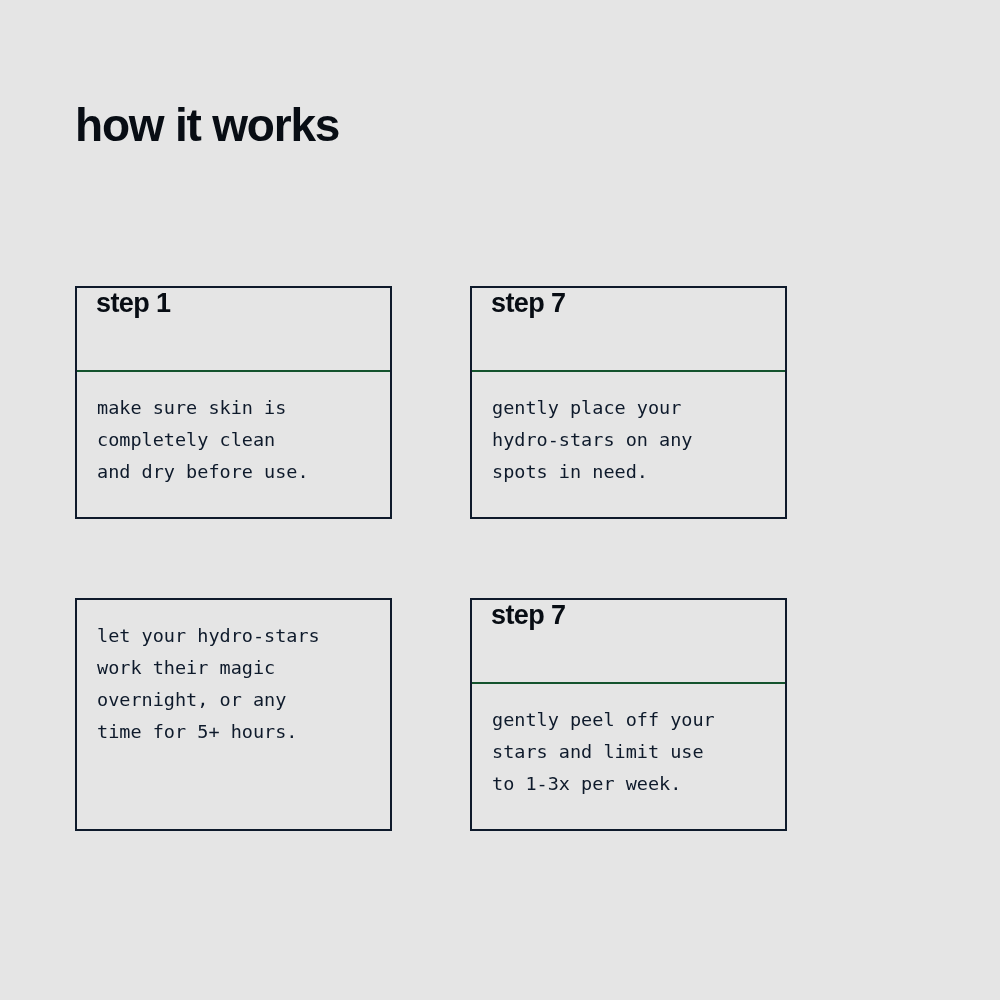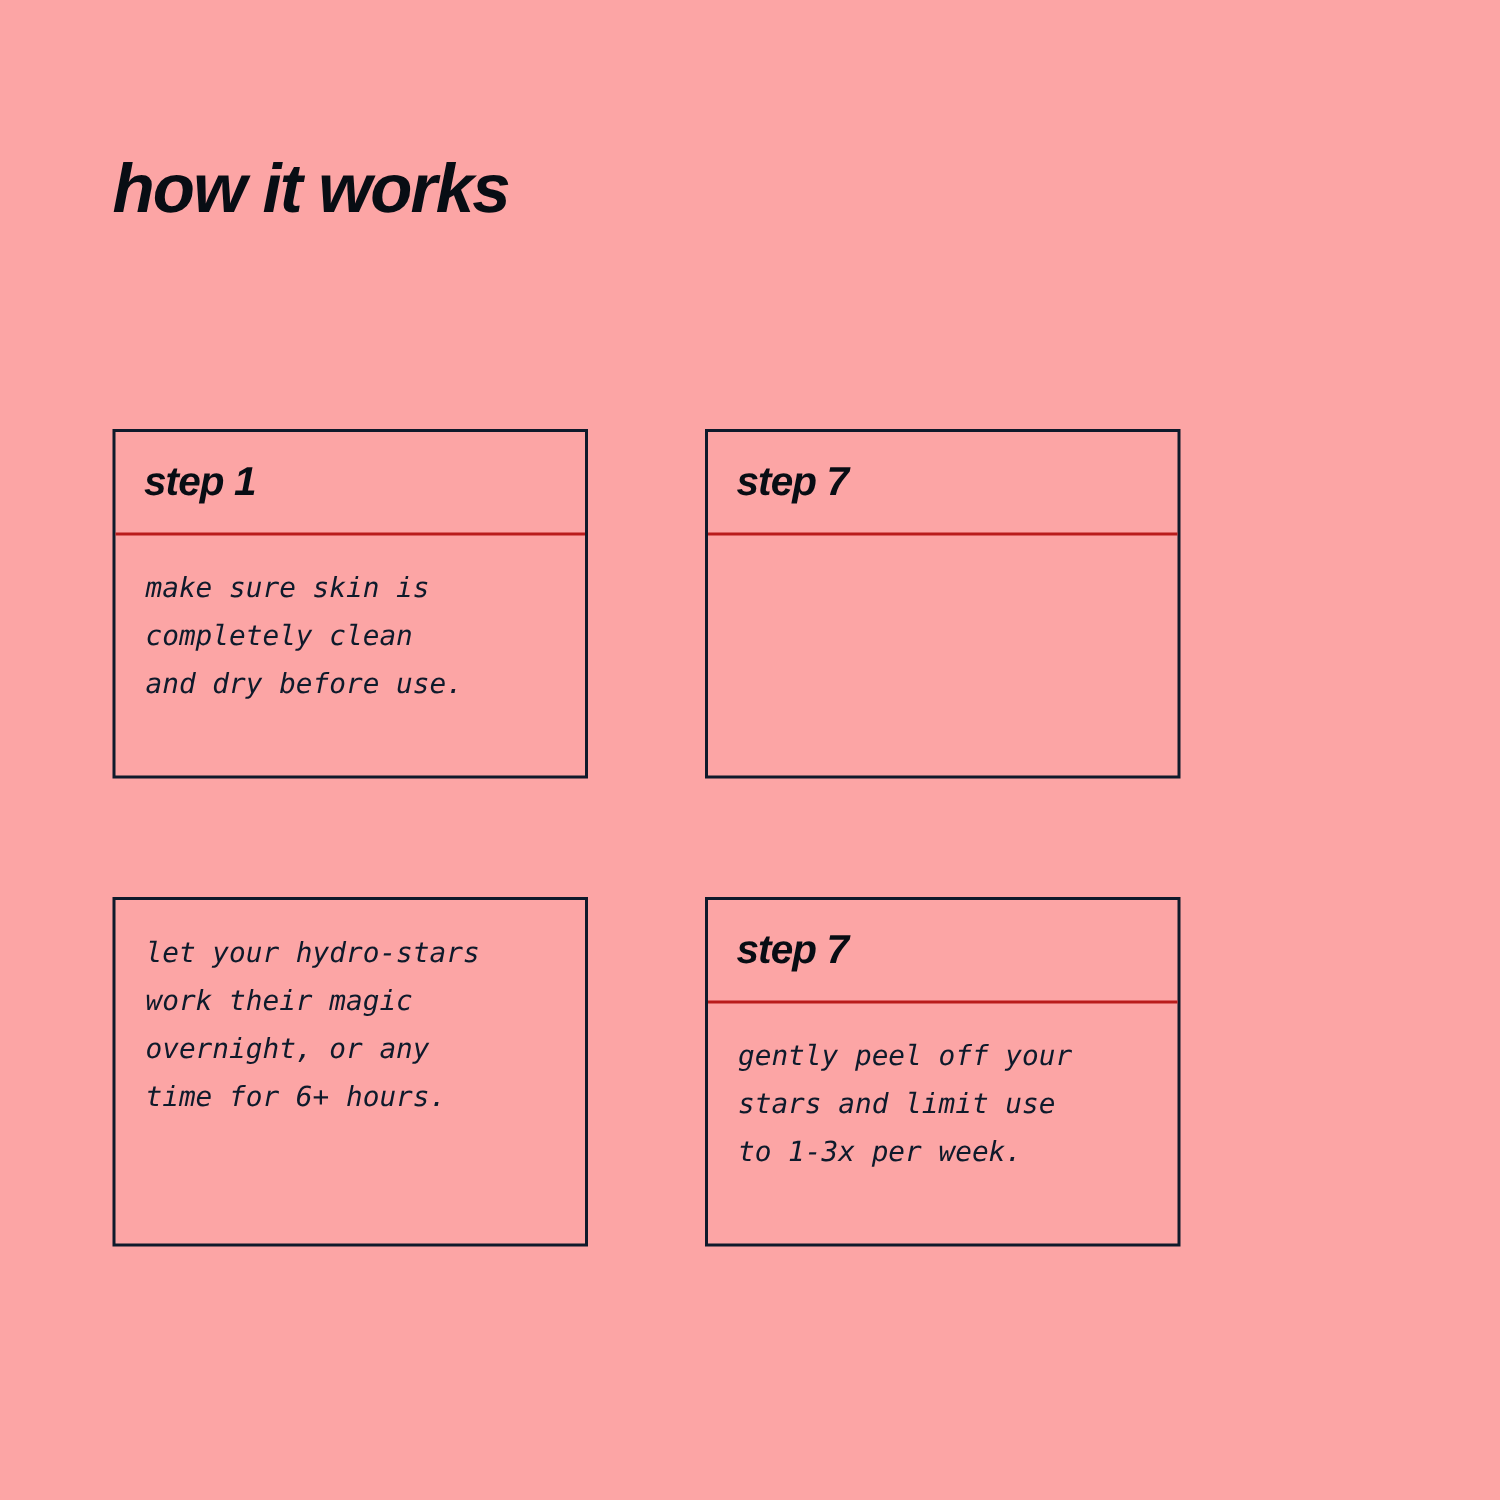--- a/index.html
+++ b/index.html
@@ -13,22 +13,21 @@
     height: 1000px;
     background: #06bcfb;
     font-family: "Liberation Sans", sans-serif;
     overflow: hidden;
   }
 
   #page {
     position: relative;
     width: 1000px;
     height: 1000px;
-    background: #fca5a5;
-    font-style: italic;
+    background: #e5e5e5;
   }
 
   
   #page-title {
     position: absolute;
     left: 75px;
     top: 100px;
     font-family: "Liberation Sans", sans-serif;
     font-size: 46px;
     font-weight: bold;
@@ -53,25 +52,25 @@
 
   .step-card {
     border: 2px solid #0e1a2b;
     background: transparent;
     box-sizing: border-box;
     display: flex;
     flex-direction: column;
   }
 
   .step-card-header {
-    height: 69px;
+    height: 84px;
     box-sizing: border-box;
-    border-bottom: 2px solid #b91c1c;
+    border-bottom: 2px solid #14532d;
     display: flex;
-    align-items: center;
+    align-items: flex-start;
     padding-left: 19px;
   }
 
   .step-card-title {
     font-family: "Liberation Sans", sans-serif;
     font-size: 27px;
     font-weight: bold;
     letter-spacing: -0.6px;
     color: #080d14;
     white-space: nowrap;
@@ -109,28 +108,33 @@
         <div class="step-card-text">make sure skin is
 completely clean
 and dry before use.</div>
       </div>
     </div>
 
     <div class="step-card">
       <div class="step-card-header">
         <span class="step-card-title">step 7</span>
       </div>
+      <div class="step-card-body">
+        <div class="step-card-text">gently place your
+hydro-stars on any
+spots in need.</div>
+      </div>
     </div>
 
     <div class="step-card">
       <div class="step-card-body">
         <div class="step-card-text">let your hydro-stars
 work their magic
 overnight, or any
-time for 6+ hours.</div>
+time for 5+ hours.</div>
       </div>
     </div>
 
     <div class="step-card">
       <div class="step-card-header">
         <span class="step-card-title">step 7</span>
       </div>
       <div class="step-card-body">
         <div class="step-card-text">gently peel off your
 stars and limit use

